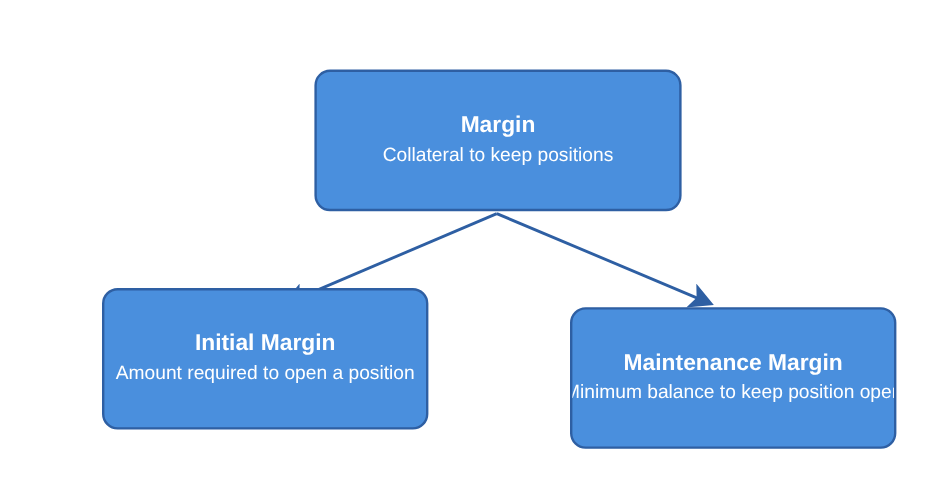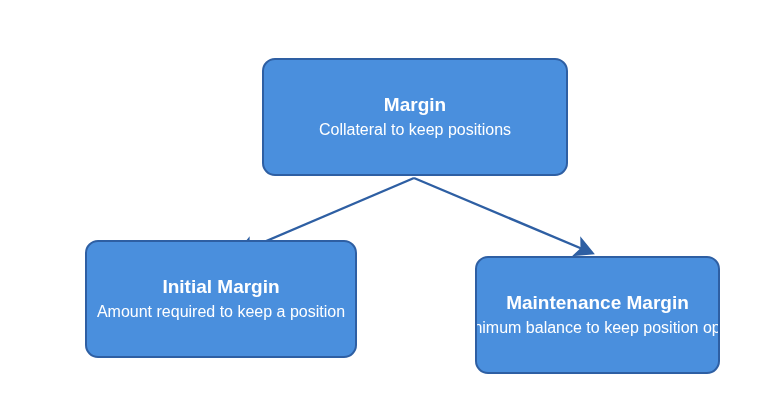--- a/index.html
+++ b/index.html
@@ -67,21 +67,21 @@
   
   #node-initial-margin {
     left: 85px;
     top: 240px;
     width: 272px;
     height: 118px;
   }
   #node-maintenance-margin {
     left: 475px;
     top: 256px;
-    width: 245px;
+    width: 272px;
     height: 118px;
   }
 </style>
 </head>
 <body>
 
 <div id="canvas">
 
   <svg id="connectors" viewBox="0 0 781 410" width="781" height="410">
     <defs>
@@ -93,21 +93,21 @@
     <line x1="414" y1="178" x2="592" y2="253" stroke="#2e5fa3" stroke-width="2.4" marker-end="url(#arrowhead)"></line>
   </svg>
 
   <div class="node" id="node-margin">
     <div class="node-title">Margin</div>
     <div class="node-subtitle">Collateral to keep positions</div>
   </div>
 
   <div class="node" id="node-initial-margin">
     <div class="node-title">Initial Margin</div>
-    <div class="node-subtitle">Amount required to keep a position</div>
+    <div class="node-subtitle">Amount required to open a position</div>
   </div>
 
   <div class="node" id="node-maintenance-margin">
     <div class="node-title">Maintenance Margin</div>
     <div class="node-subtitle">Minimum balance to keep position open</div>
   </div>
 
 </div>
 
 </body></html>

